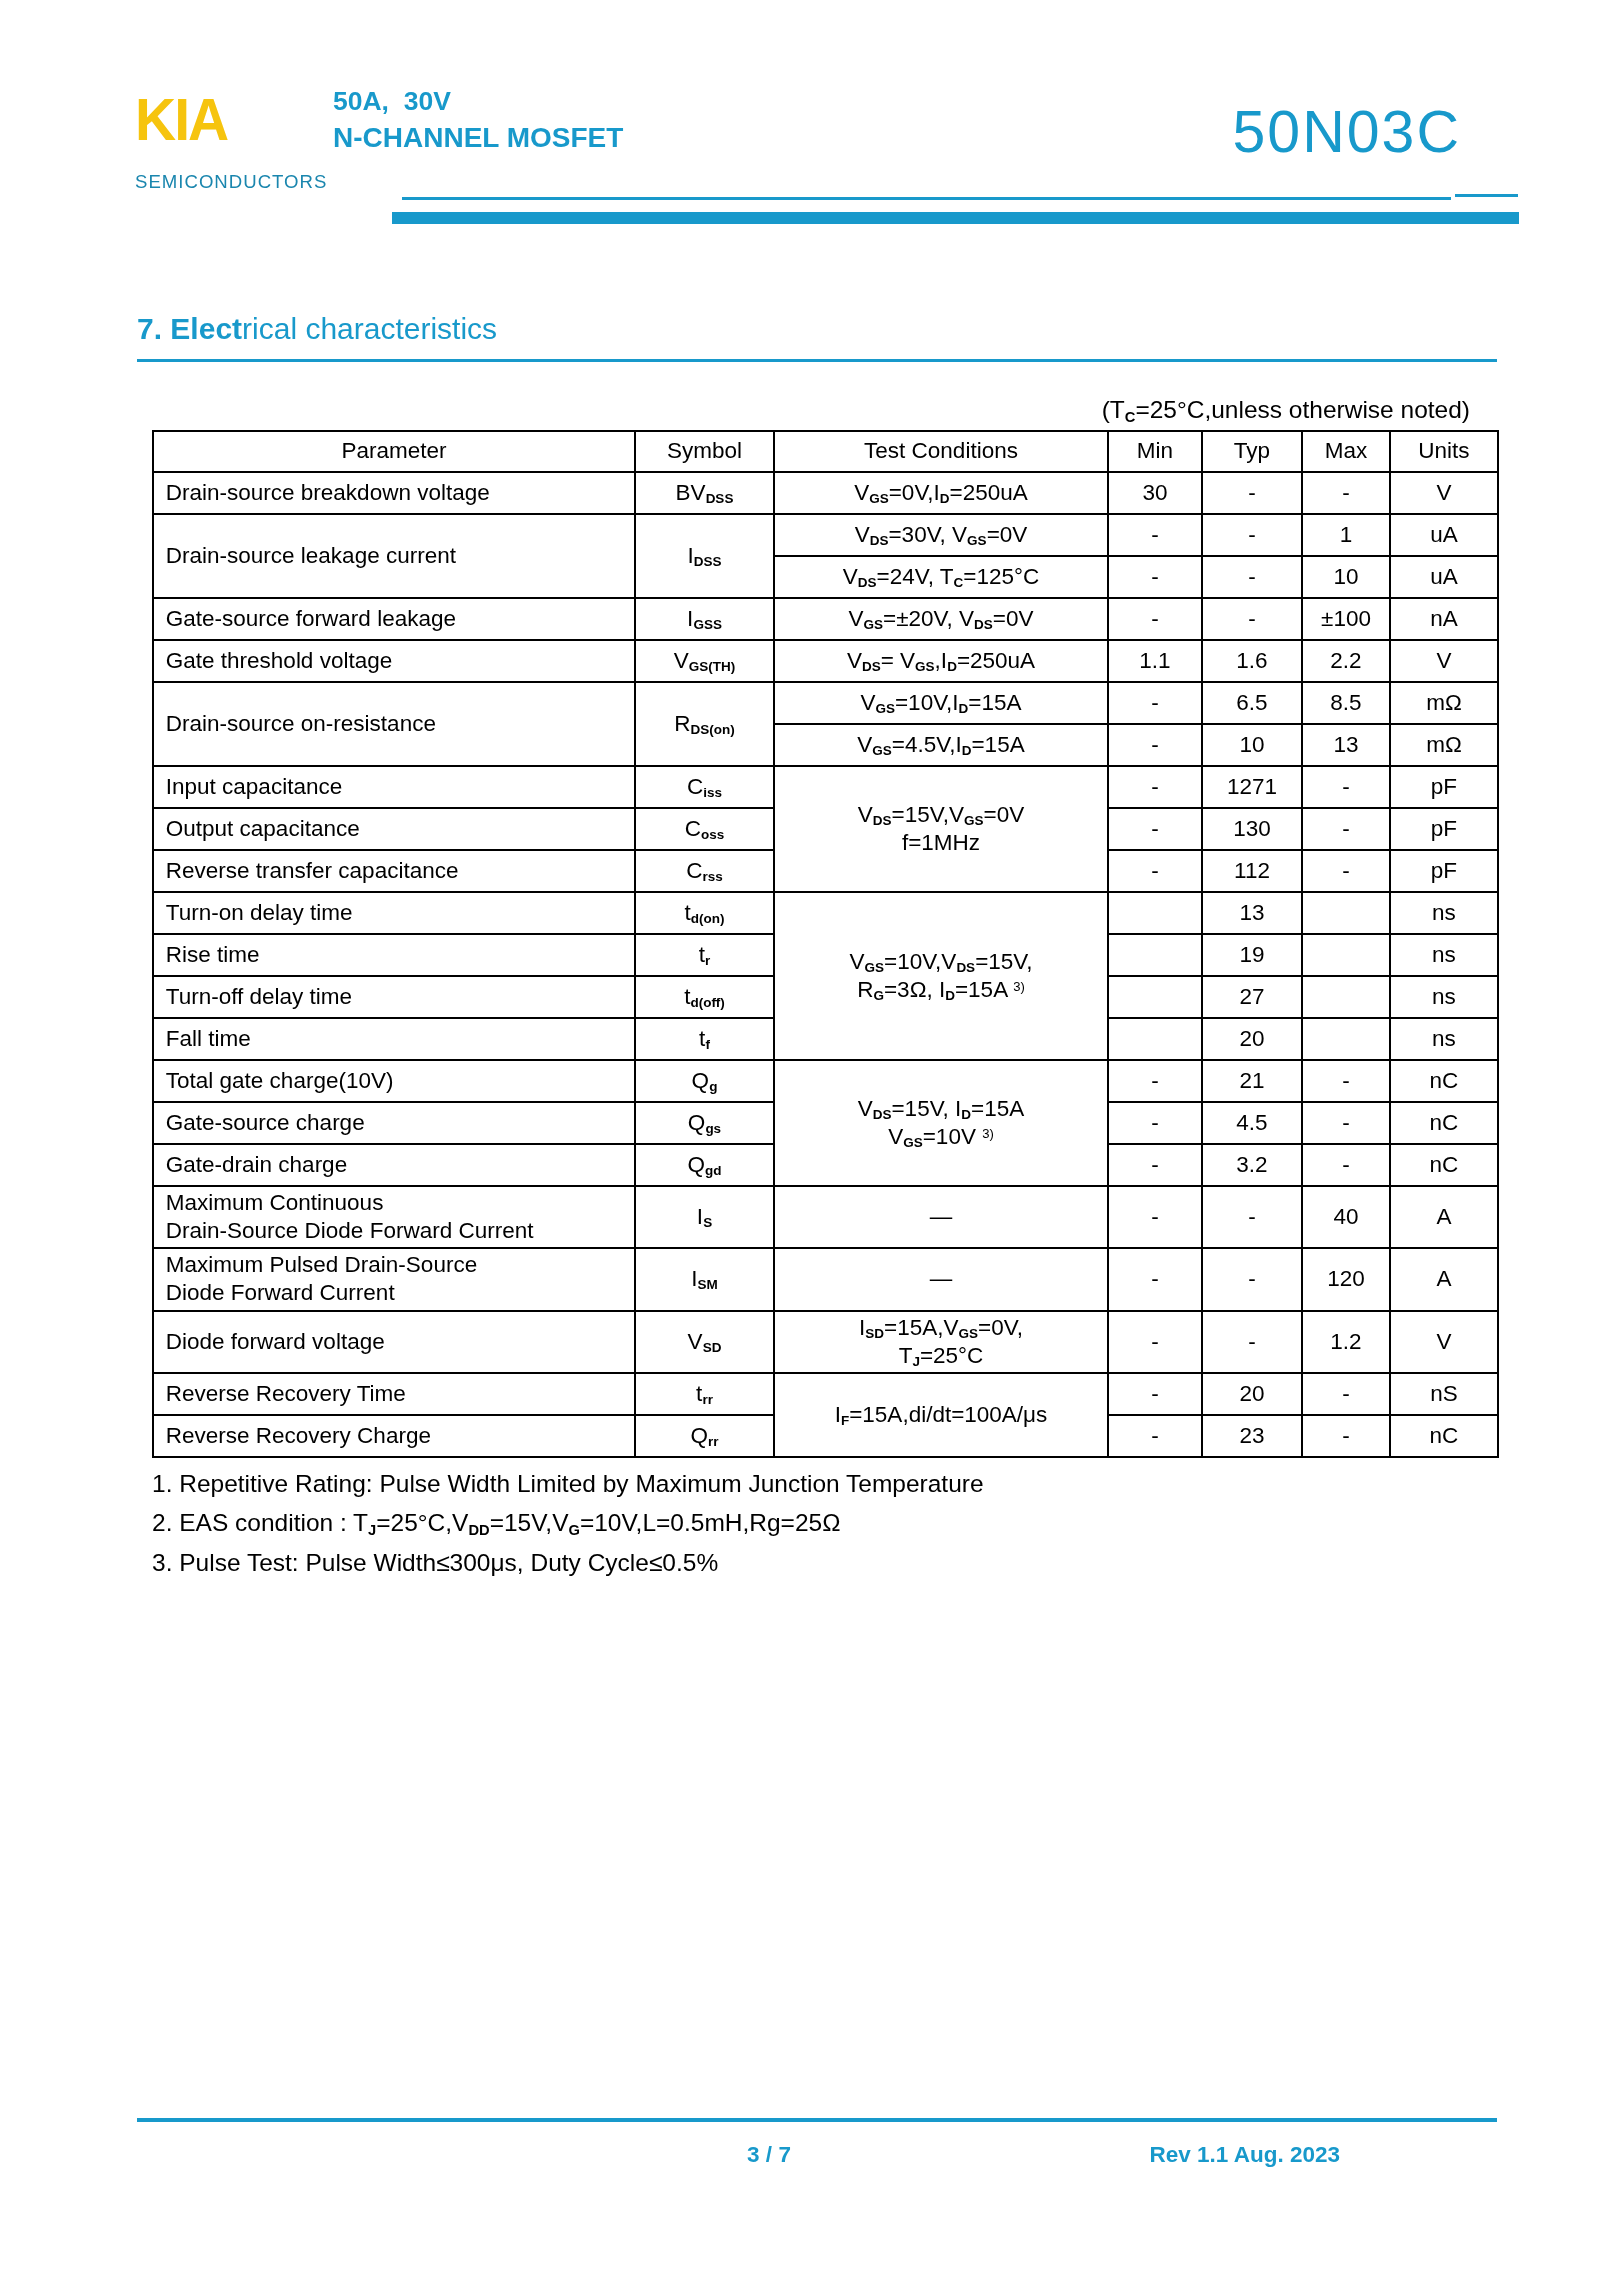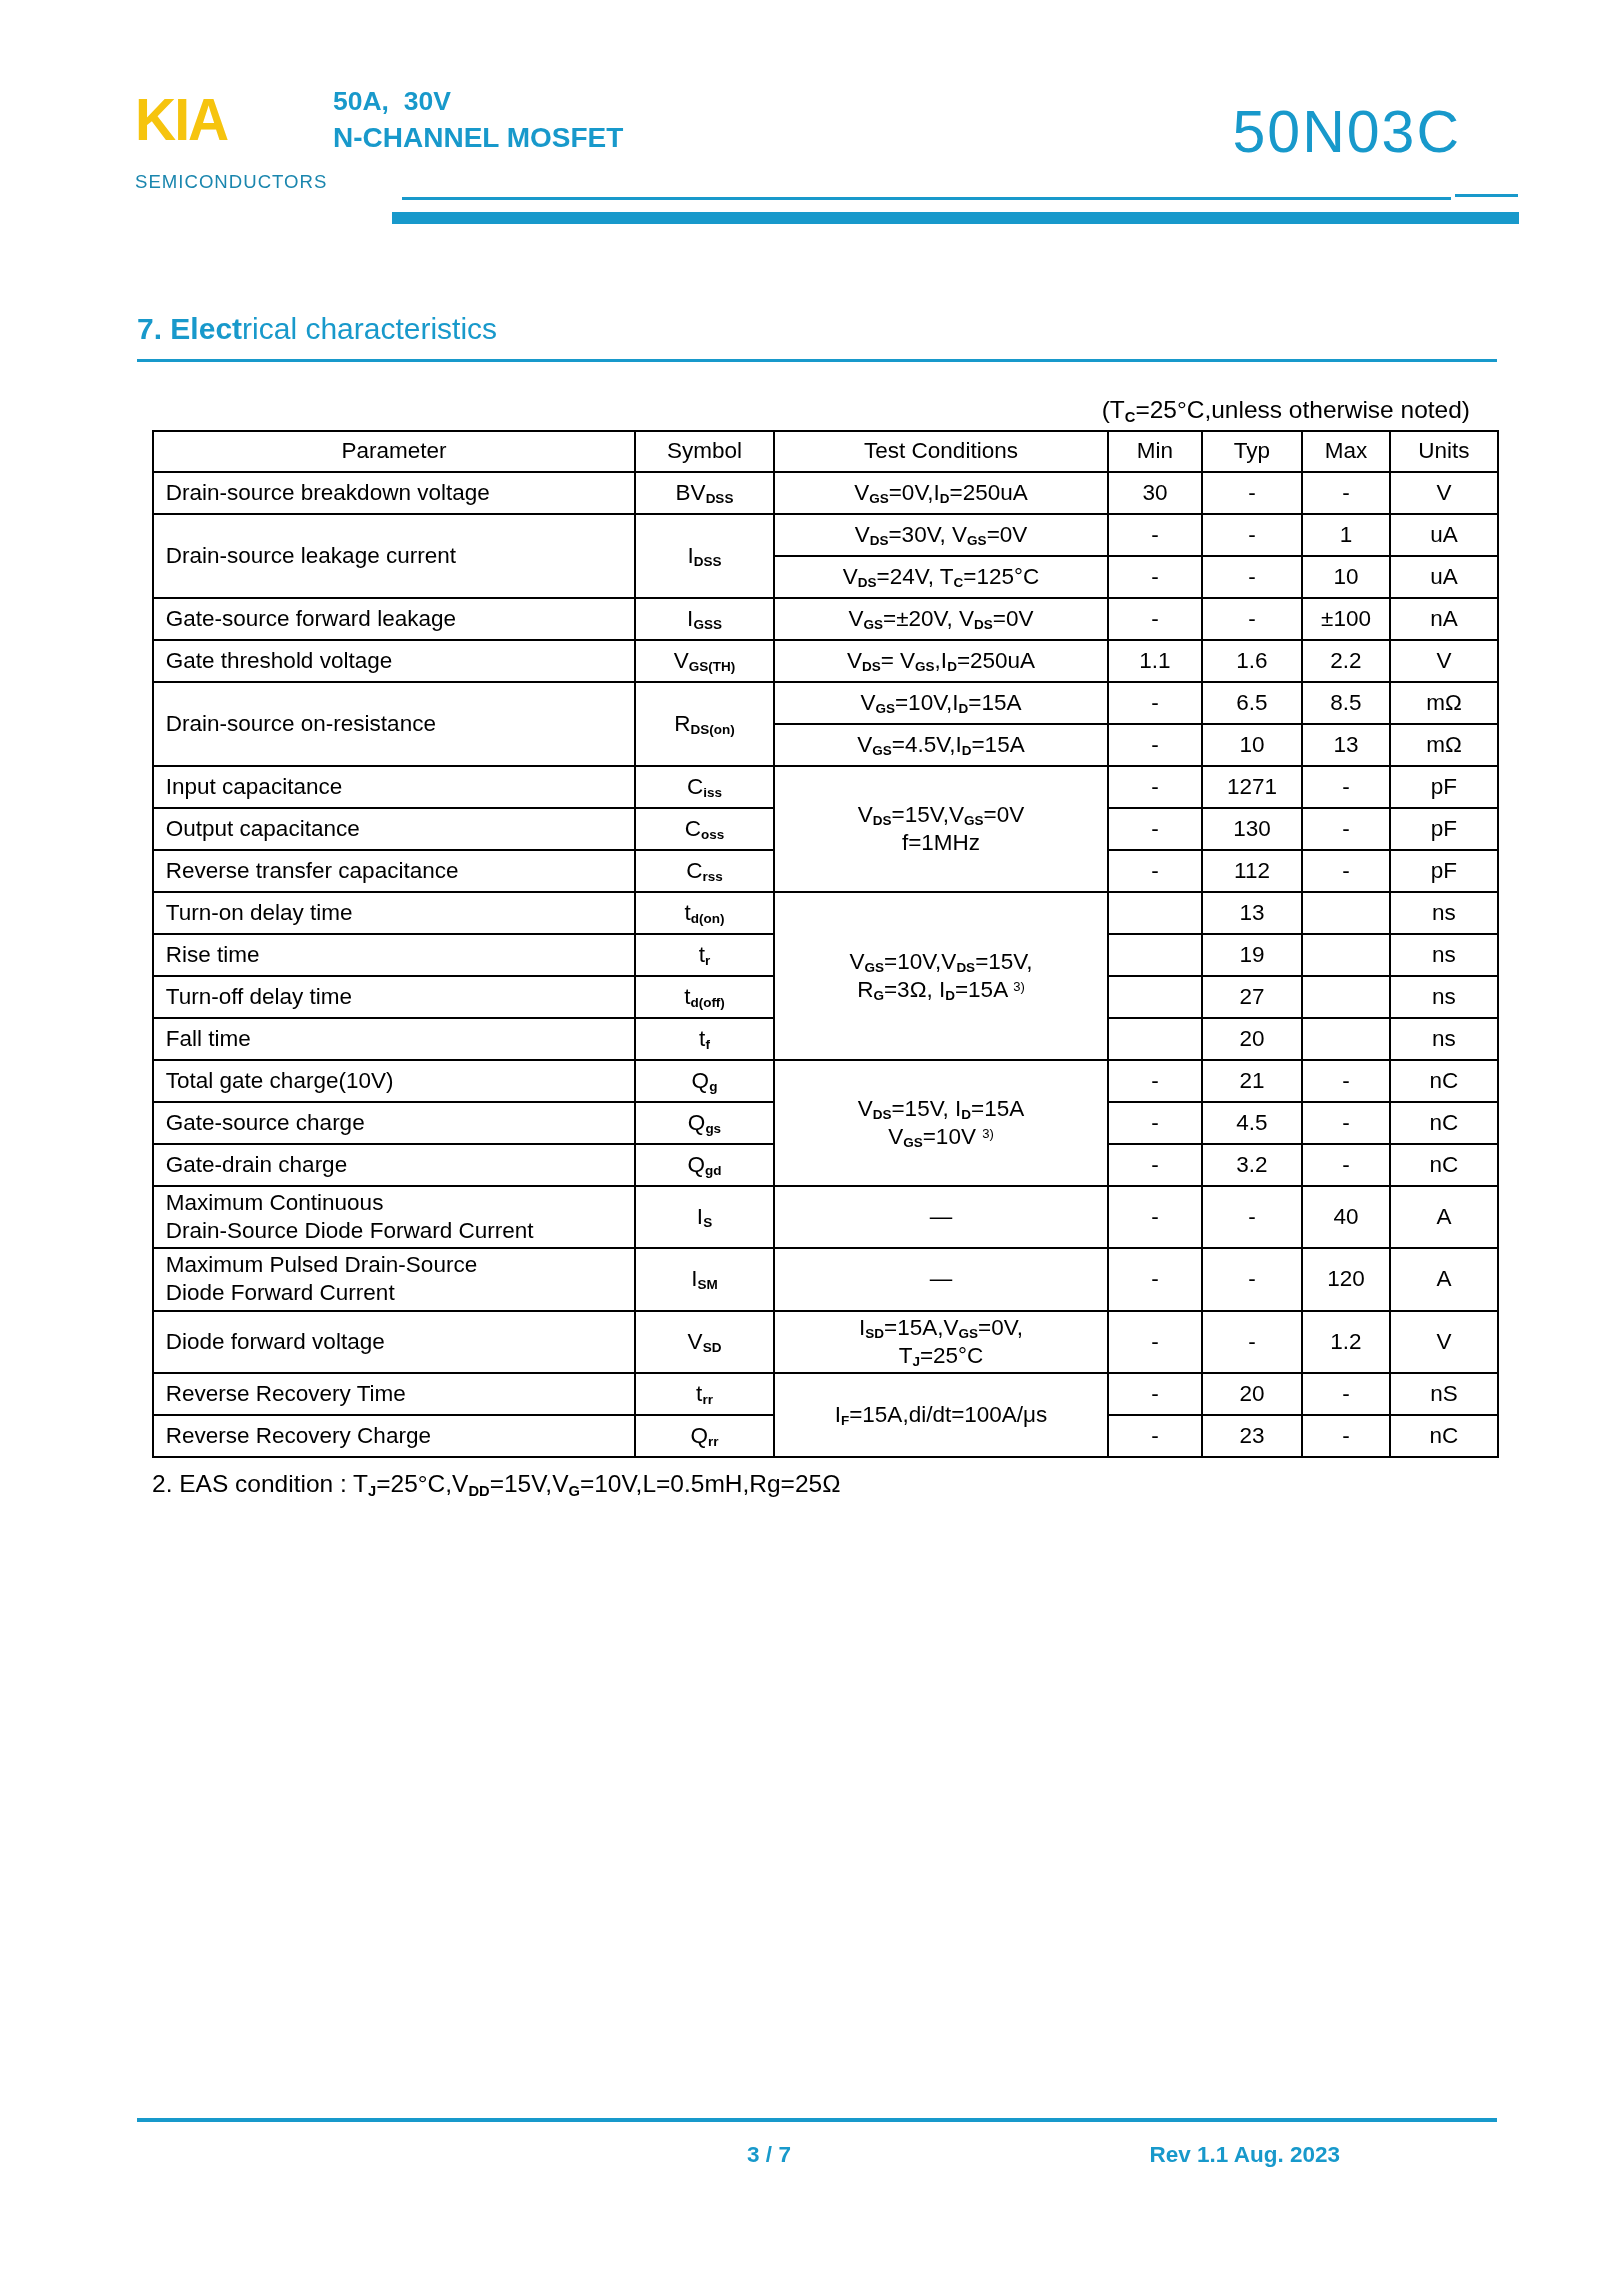--- a/index.html
+++ b/index.html
@@ -310,20 +310,22 @@
           <td class="param">Reverse Recovery Charge</td>
           <td>Q<sub>rr</sub></td>
           <td>-</td>
           <td>23</td>
           <td>-</td>
           <td>nC</td>
         </tr>
       </tbody>
   </table>
   <div class="notes">
+    <div class="note-line">1. Repetitive Rating: Pulse Width Limited by Maximum Junction Temperature</div>
     <div class="note-line">2. EAS condition : T<sub>J</sub>=25°C,V<sub>DD</sub>=15V,V<sub>G</sub>=10V,L=0.5mH,Rg=25Ω</div>
+    <div class="note-line">3. Pulse Test: Pulse Width≤300μs, Duty Cycle≤0.5%</div>
   </div>
 </div>
 
 <div class="foot-rule"></div>
 <div class="foot-page">3 / 7</div>
 <div class="foot-rev">Rev 1.1 Aug. 2023</div>
 
 
 </body></html>

